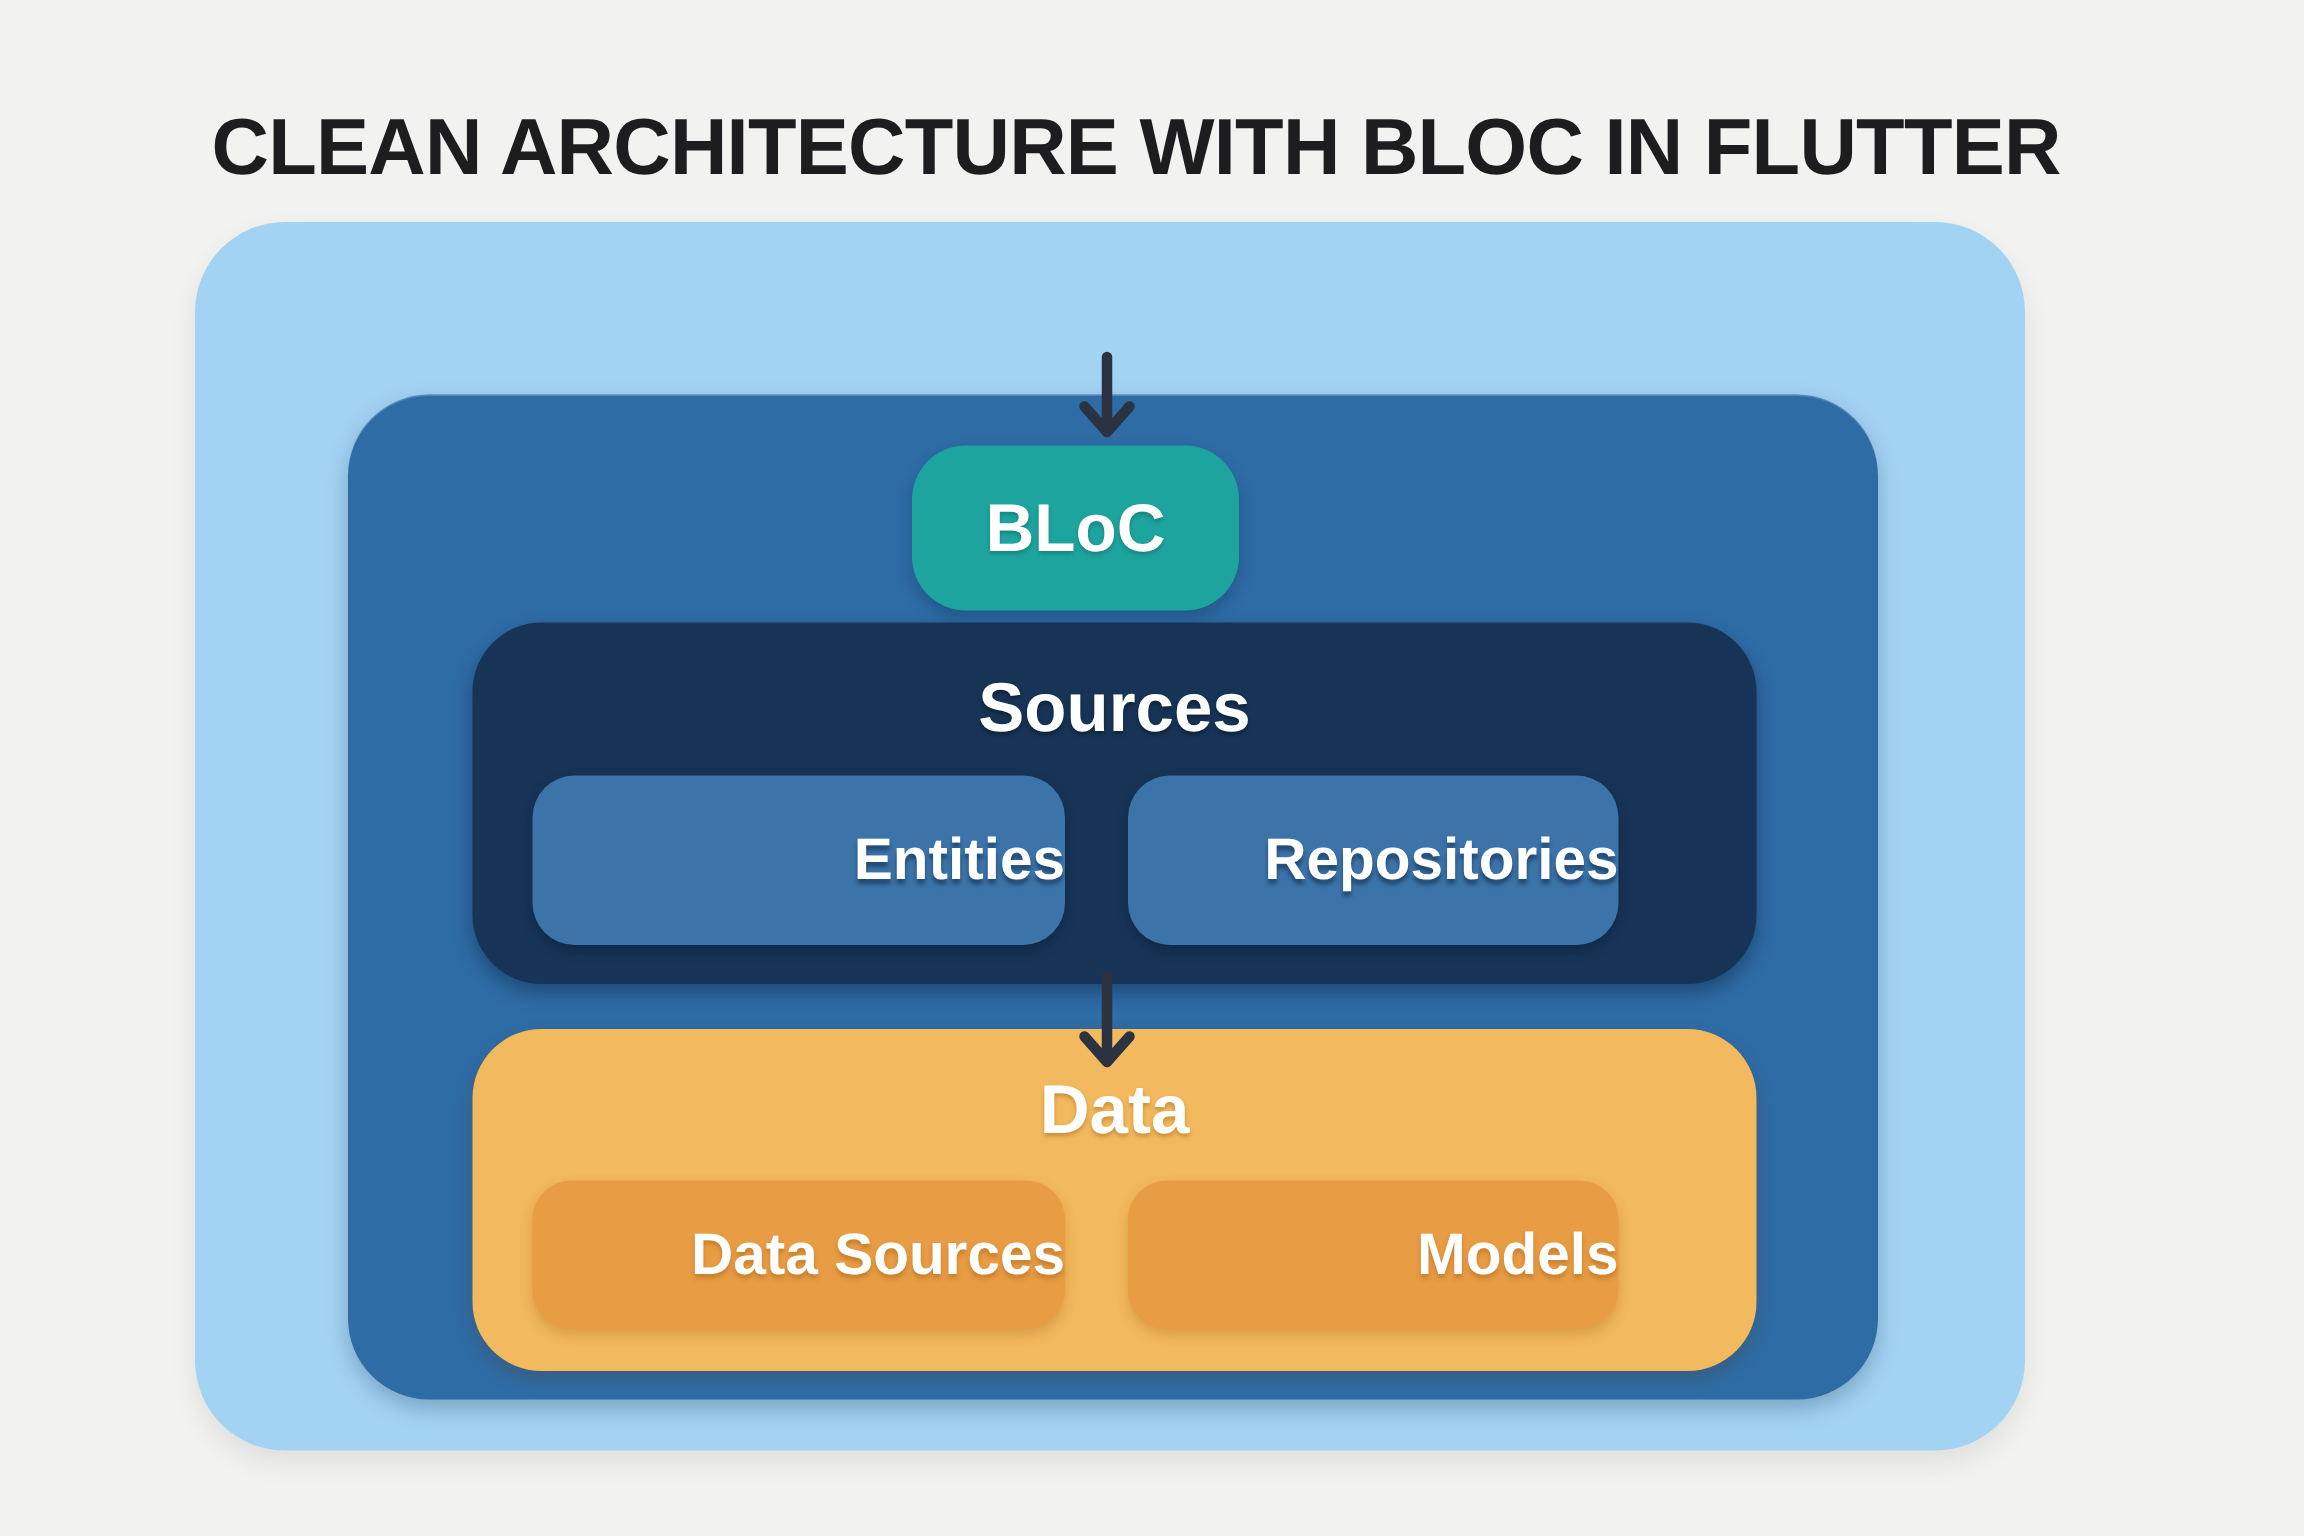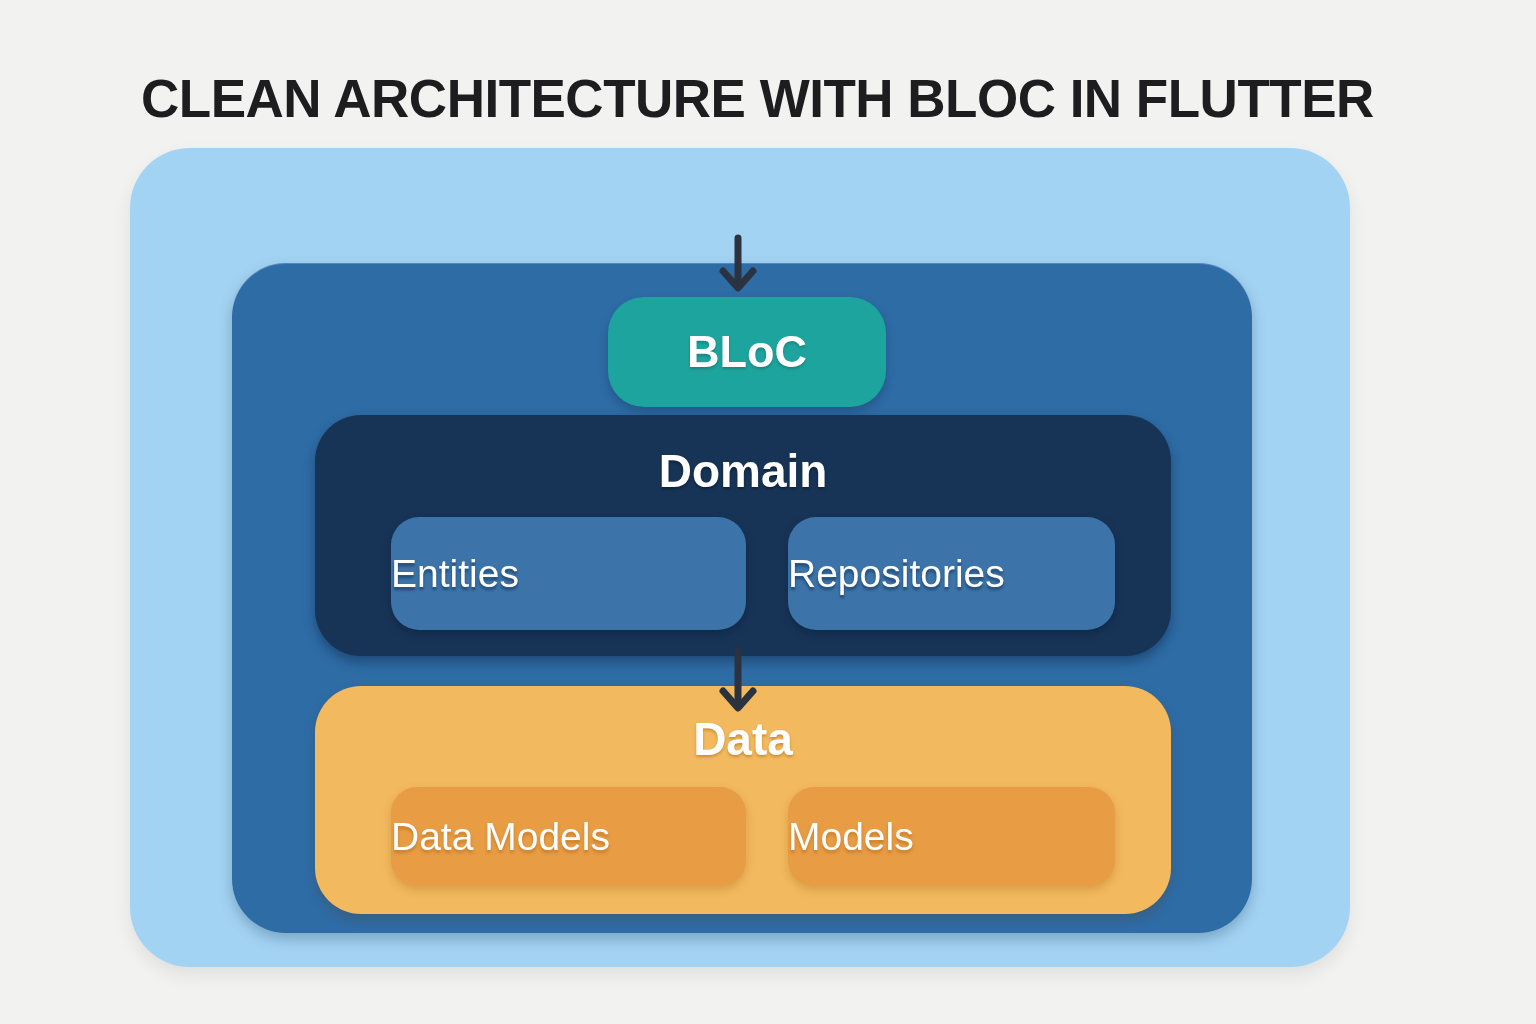--- a/index.html
+++ b/index.html
@@ -55,21 +55,21 @@
     width: 1020px;
     height: 670px;
     border-radius: 54px;
     background: var(--presentation-panel-bg, #2e6ca6);
     box-shadow: 0 6px 14px rgba(0,30,60,0.25), inset 0 1px 0 rgba(255,255,255,0.18);
   }
   .bloc {
     position: absolute;
     left: 608px;
     top: 297px;
-    width: 278px;
+    width: 218px;
     height: 110px;
     border-radius: 36px;
     background: var(--bloc-bg, #1ea49e);
     box-shadow: 0 5px 10px rgba(0,25,50,0.25);
     display: flex;
     align-items: center;
     justify-content: center;
   }
   .bloc-label {
     font-size: 45px;
@@ -103,24 +103,23 @@
     line-height: 1;
     font-weight: bold;
     color: var(--label-text, #ffffff);
   }
   .domain .layer-label { top: 33px; text-shadow: 0 2px 3px rgba(0,0,0,0.35); }
   .data .layer-label   { top: 30px; text-shadow: 0 2px 3px rgba(150,90,10,0.45); }
   .node {
     position: absolute;
     display: flex;
     align-items: center;
-    justify-content: flex-start;
-    color: var(--label-text, #ffffff);
-    font-weight: normal;
-    margin-left: 36px;
+    justify-content: flex-end;
+    color: var(--label-text, #ffffff);
+    font-weight: bold;
   }
   .node-label { font-size: 39px; line-height: 1; }
   .domain .node {
     top: 102px;
     height: 113px;
     border-radius: 28px;
     background: var(--domain-child-bg, #3c74a9);
     box-shadow: 0 4px 8px rgba(0,15,35,0.30);
   }
   .domain .node .node-label { text-shadow: 0 3px 3px rgba(10,35,65,0.55); }
@@ -165,37 +164,37 @@
     <polyline points="13,37 28,54 43,37"></polyline>
   </svg>
 
   <div class="inner-panel"></div>
 
   <div class="bloc">
     <span class="bloc-label">BLoC</span>
   </div>
 
   <div class="layer domain">
-    <div class="layer-label">Domain</div>
+    <div class="layer-label">Sources</div>
     <div class="node node-left">
       <span class="node-label">Entities</span>
     </div>
     <div class="node node-right">
       <span class="node-label">Repositories</span>
     </div>
   </div>
 
   <svg class="arrow arrow-2" width="56" height="66" viewBox="0 0 56 66">
     <line x1="28" y1="3" x2="28" y2="56"></line>
     <polyline points="13,43 28,60 43,43"></polyline>
   </svg>
 
   <div class="layer data">
     <div class="layer-label">Data</div>
     <div class="node node-left">
-      <span class="node-label">Data Models</span>
+      <span class="node-label">Data Sources</span>
     </div>
     <div class="node node-right">
       <span class="node-label">Models</span>
     </div>
   </div>
 
 </div>
 
 </body></html>

